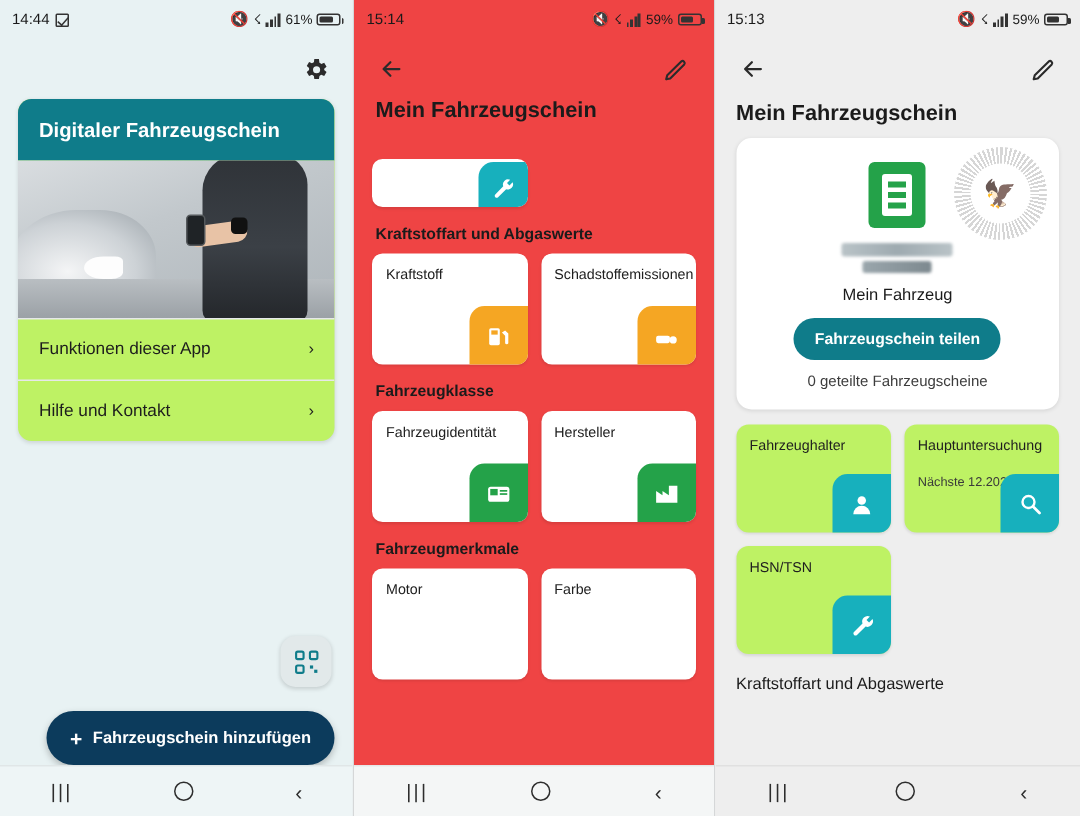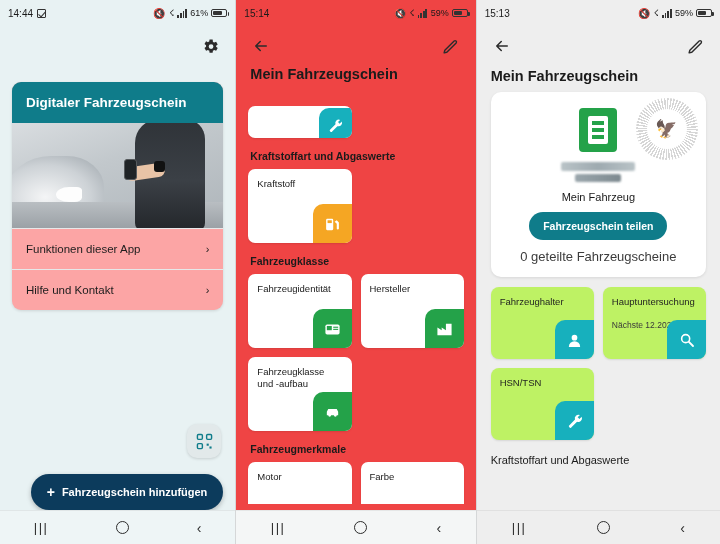--- a/index.html
+++ b/index.html
@@ -58,21 +58,21 @@
   }
   .pagetitle {
     font-size: 15px; font-weight: bold; color: #1b1b1b;
     padding: 0 16px; margin-bottom: 8px;
   }
   .s2 .pagetitle { font-size: 14.5px; padding-left: 14px; }
   .s3 .pagetitle { font-size: 14.5px; padding-left: 14px; margin-top: 2px; }
 
   
   .card1 {
-    margin: 16px 12px; background: #fca5a5; border-radius: 9px; overflow: hidden;
+    margin: 0 12px; background: #bef264; border-radius: 9px; overflow: hidden;
     box-shadow: 0 1px 3px rgba(0,0,0,.12);
   }
   .card1-header {
     background: #0f7c8a; color: #fff; font-size: 13.5px; font-weight: bold;
     padding: 13px 14px;
   }
   .hero {
     height: 105px; position: relative; overflow: hidden;
     background: linear-gradient(160deg,#d9dde0 0%,#c2c8cc 40%,#aeb5ba 100%);
   }
@@ -188,21 +188,21 @@
   }
   .blurline2 {
     margin: 0 auto; width: 46px; height: 8px; border-radius: 2px;
     background: linear-gradient(90deg,#9aa6ac,#7d898f); filter: blur(1.1px);
   }
   .vehname { font-size: 11px; color:#1a1a1a; margin-top: 9px; }
   .sharebtn {
     margin: 9px auto 0 auto; background:#0f7c8a; color:#fff; border-radius: 18px;
     padding: 8px 14px; font-size: 10.5px; display:inline-block; font-weight:600;
   }
-  .sharedcount { font-size: 13px; color:#3c3c3c; margin-top: 9px; }
+  .sharedcount { font-size: 10px; color:#3c3c3c; margin-top: 9px; }
   .grid3 { display:grid; grid-template-columns: 1fr 1fr; gap: 9px; padding: 10px 14px 0 14px; }
   .tile3 {
     background:#bef264; border-radius: 8px; height: 72px; position:relative;
     padding: 9px; font-size: 9.5px; color:#1f1f1f; line-height:1.3;
     box-shadow: 0 1px 2px rgba(0,0,0,.10); overflow:hidden;
   }
   .tile3 .sub { font-size: 8.5px; color:#3a3a3a; margin-top: 12px; }
   .section3 { font-size: 11px; color:#1b1b1b; padding: 14px 14px 0 14px; }
 
   
@@ -351,20 +351,29 @@
 
       <div class="sectionlabel">Kraftstoffart und Abgaswerte</div>
       <div class="grid">
         <div class="tile">
           <span>Kraftstoff</span>
           <div class="corner c-orange">
             <svg width="17" height="17" viewBox="0 0 24 24" fill="#fff">
                 <rect x="3" y="4" width="10" height="16" rx="1.6"></rect>
                 <rect x="5" y="6" width="6" height="4" fill="#f5a623"></rect>
                 <path d="M15 8l3 3v7a1.6 1.6 0 0 0 3 0V9l-3-3z"></path>
+              </svg>
+          </div>
+        </div>
+        <div class="tile">
+          <span>Schadstoffemissionen</span>
+          <div class="corner c-orange">
+            <svg width="17" height="17" viewBox="0 0 24 24" fill="#fff">
+                <rect x="2" y="11" width="13" height="7" rx="2"></rect>
+                <circle cx="18" cy="15" r="3.4"></circle>
               </svg>
           </div>
         </div>
       </div>
 
       <div class="sectionlabel">Fahrzeugklasse</div>
       <div class="grid">
         <div class="tile">
           <span>Fahrzeugidentität</span>
           <div class="corner c-green">
@@ -377,28 +386,20 @@
           </div>
         </div>
         <div class="tile">
           <span>Hersteller</span>
           <div class="corner c-green">
             <svg width="17" height="17" viewBox="0 0 24 24" fill="#fff">
                 <path d="M2 20V9l6 4V9l6 4V4h8v16z"></path>
               </svg>
           </div>
         </div>
-        <div class="tile">
-          <span>Fahrzeugklasse und -aufbau</span>
-          <div class="corner c-green">
-            <svg width="17" height="17" viewBox="0 0 24 24" fill="#fff">
-                <path d="M4 16V11l2-4h12l2 4v5h-2a2 2 0 0 1-4 0H10a2 2 0 0 1-4 0z"></path>
-              </svg>
-          </div>
-        </div>
       </div>
 
       <div class="sectionlabel">Fahrzeugmerkmale</div>
       <div class="grid">
         <div class="tile">
           <span>Motor</span>
         </div>
         <div class="tile">
           <span>Farbe</span>
         </div>

